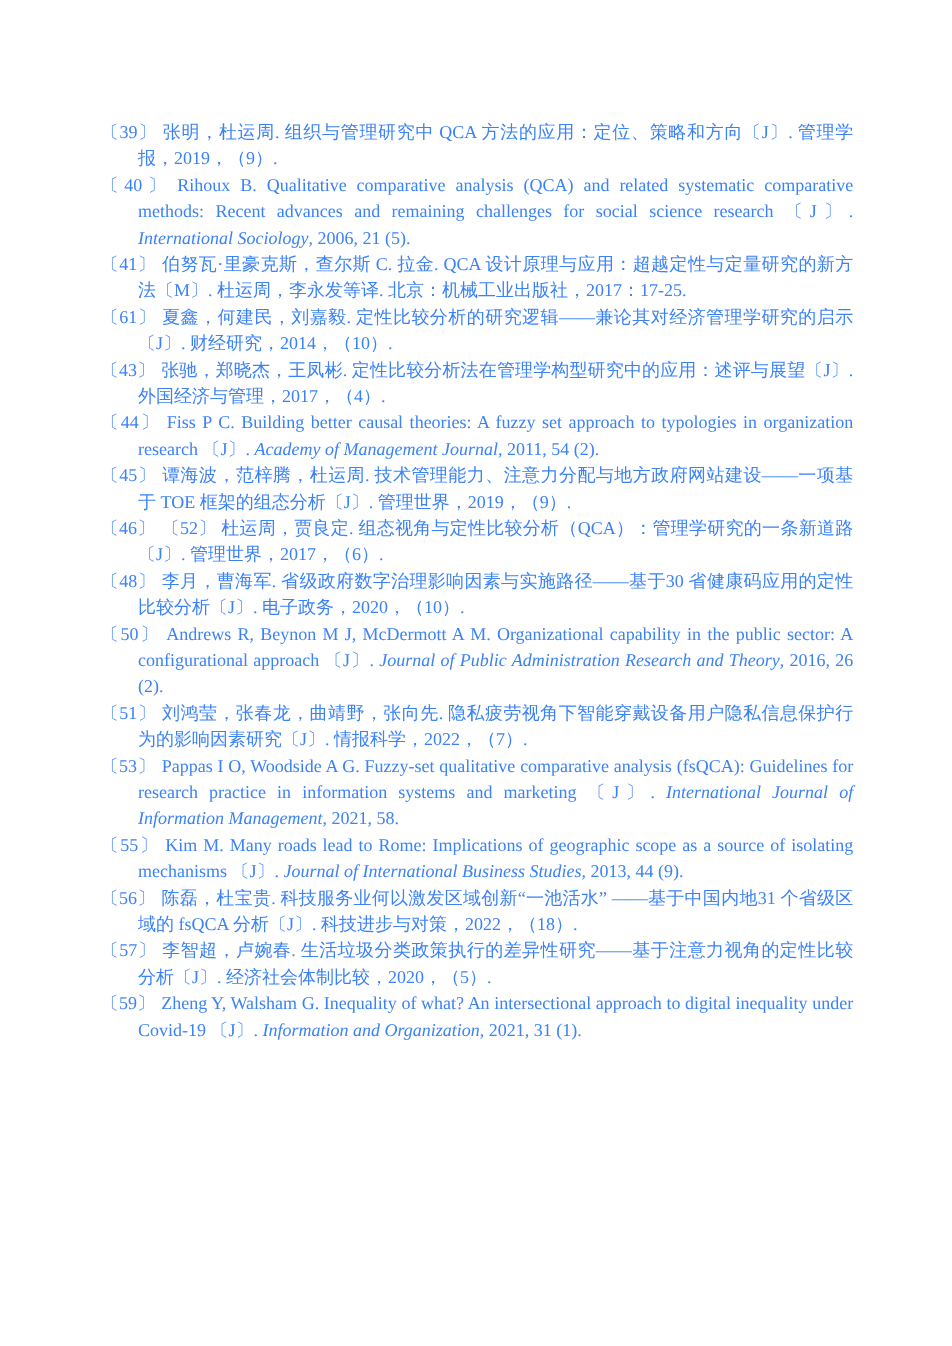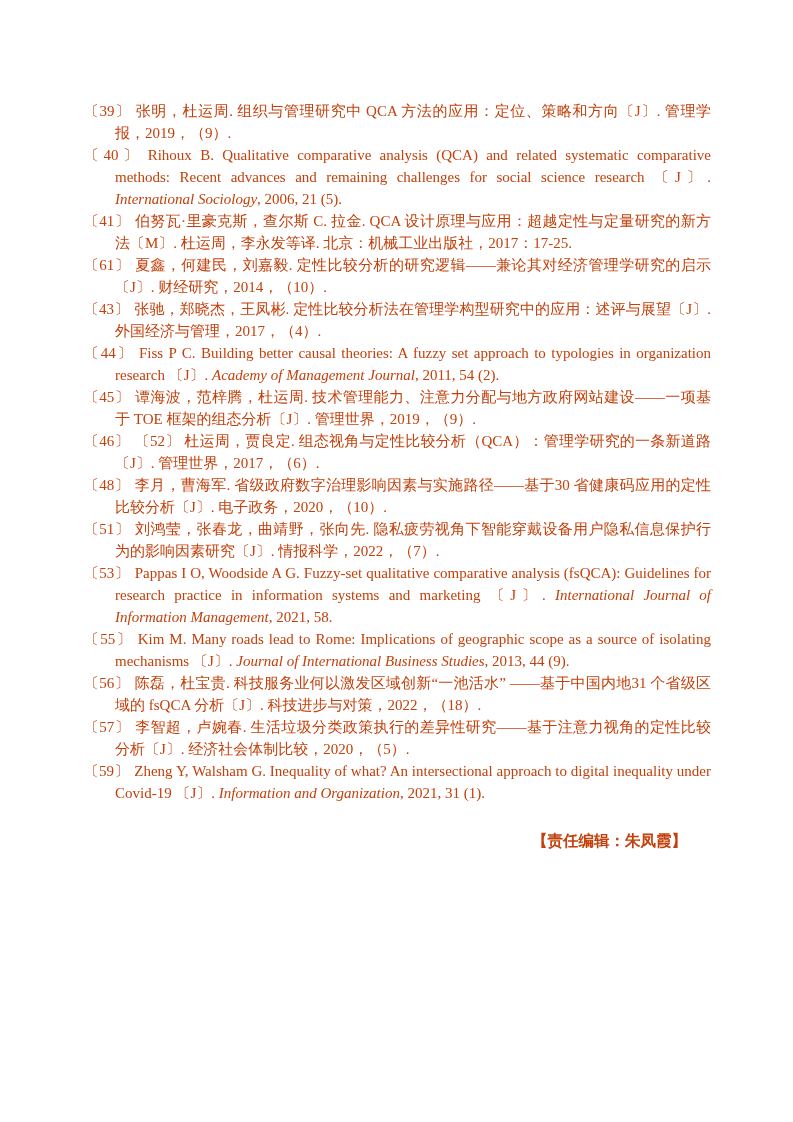--- a/index.html
+++ b/index.html
@@ -7,21 +7,21 @@
     padding: 0;
     background: #ffffff;
   }
   .page {
     position: relative;
     width: 793px;
     height: 880px;
     background: #ffffff;
     overflow: hidden;
     font-family: "Liberation Serif", "DejaVu Serif", serif;
-    color: #c2410c;
+    color: #3b82f6;
   }
   .content {
     position: absolute;
     left: 84px;
     top: 100px;
     width: 627px;
   }
   .references {
     margin: 0;
     padding: 0;
@@ -68,20 +68,21 @@
     <ol class="references">
         <li class="ref-item"><span class="ref-num">〔39〕</span><span class="ref-text"><span>张明，杜运周. 组织与管理研究中 QCA 方法的应用：定位、策略和方向〔J〕. 管理学报，2019，（9）.</span></span></li>
         <li class="ref-item"><span class="ref-num">〔40〕</span><span class="ref-text"><span>Rihoux B. Qualitative comparative analysis (QCA) and related systematic comparative methods: Recent advances and remaining challenges for social science research 〔J〕. </span><i>International Sociology</i><span>, 2006, 21 (5).</span></span></li>
         <li class="ref-item"><span class="ref-num">〔41〕</span><span class="ref-text"><span>伯努瓦·里豪克斯，查尔斯 C. 拉金. QCA 设计原理与应用：超越定性与定量研究的新方法〔M〕. 杜运周，李永发等译. 北京：机械工业出版社，2017：17-25.</span></span></li>
         <li class="ref-item"><span class="ref-num">〔61〕</span><span class="ref-text"><span>夏鑫，何建民，刘嘉毅. 定性比较分析的研究逻辑——兼论其对经济管理学研究的启示〔J〕. 财经研究，2014，（10）.</span></span></li>
         <li class="ref-item"><span class="ref-num">〔43〕</span><span class="ref-text"><span>张驰，郑晓杰，王凤彬. 定性比较分析法在管理学构型研究中的应用：述评与展望〔J〕. 外国经济与管理，2017，（4）.</span></span></li>
         <li class="ref-item"><span class="ref-num">〔44〕</span><span class="ref-text"><span>Fiss P C. Building better causal theories: A fuzzy set approach to typologies in organization research 〔J〕. </span><i>Academy of Management Journal</i><span>, 2011, 54 (2).</span></span></li>
         <li class="ref-item"><span class="ref-num">〔45〕</span><span class="ref-text"><span>谭海波，范梓腾，杜运周. 技术管理能力、注意力分配与地方政府网站建设——一项基于 TOE 框架的组态分析〔J〕. 管理世界，2019，（9）.</span></span></li>
         <li class="ref-item"><span class="ref-num">〔46〕</span><span class="ref-text"><span>〔52〕 杜运周，贾良定. 组态视角与定性比较分析（QCA）：管理学研究的一条新道路〔J〕. 管理世界，2017，（6）.</span></span></li>
         <li class="ref-item"><span class="ref-num">〔48〕</span><span class="ref-text"><span>李月，曹海军. 省级政府数字治理影响因素与实施路径——基于30 省健康码应用的定性比较分析〔J〕. 电子政务，2020，（10）.</span></span></li>
+        <li class="ref-item"><span class="ref-num">〔50〕</span><span class="ref-text"><span>Andrews R, Beynon M J, McDermott A M. Organizational capability in the public sector: A configurational approach 〔J〕. </span><i>Journal of Public Administration Research and Theory</i><span>, 2016, 26 (2).</span></span></li>
         <li class="ref-item"><span class="ref-num">〔51〕</span><span class="ref-text"><span>刘鸿莹，张春龙，曲靖野，张向先. 隐私疲劳视角下智能穿戴设备用户隐私信息保护行为的影响因素研究〔J〕. 情报科学，2022，（7）.</span></span></li>
         <li class="ref-item"><span class="ref-num">〔53〕</span><span class="ref-text"><span>Pappas I O, Woodside A G. Fuzzy-set qualitative comparative analysis (fsQCA): Guidelines for research practice in information systems and marketing 〔J〕. </span><i>International Journal of Information Management</i><span>, 2021, 58.</span></span></li>
         <li class="ref-item"><span class="ref-num">〔55〕</span><span class="ref-text"><span>Kim M. Many roads lead to Rome: Implications of geographic scope as a source of isolating mechanisms 〔J〕. </span><i>Journal of International Business Studies</i><span>, 2013, 44 (9).</span></span></li>
         <li class="ref-item"><span class="ref-num">〔56〕</span><span class="ref-text"><span>陈磊，杜宝贵. 科技服务业何以激发区域创新“一池活水” ——基于中国内地31 个省级区域的 fsQCA 分析〔J〕. 科技进步与对策，2022，（18）.</span></span></li>
         <li class="ref-item"><span class="ref-num">〔57〕</span><span class="ref-text"><span>李智超，卢婉春. 生活垃圾分类政策执行的差异性研究——基于注意力视角的定性比较分析〔J〕. 经济社会体制比较，2020，（5）.</span></span></li>
         <li class="ref-item"><span class="ref-num">〔59〕</span><span class="ref-text"><span>Zheng Y, Walsham G. Inequality of what? An intersectional approach to digital inequality under Covid-19 〔J〕. </span><i>Information and Organization</i><span>, 2021, 31 (1).</span></span></li>
       </ol>
     <div class="editor-note">【责任编辑：朱凤霞】</div>
   </div>
   <div class="page-number">· 44 ·</div>

